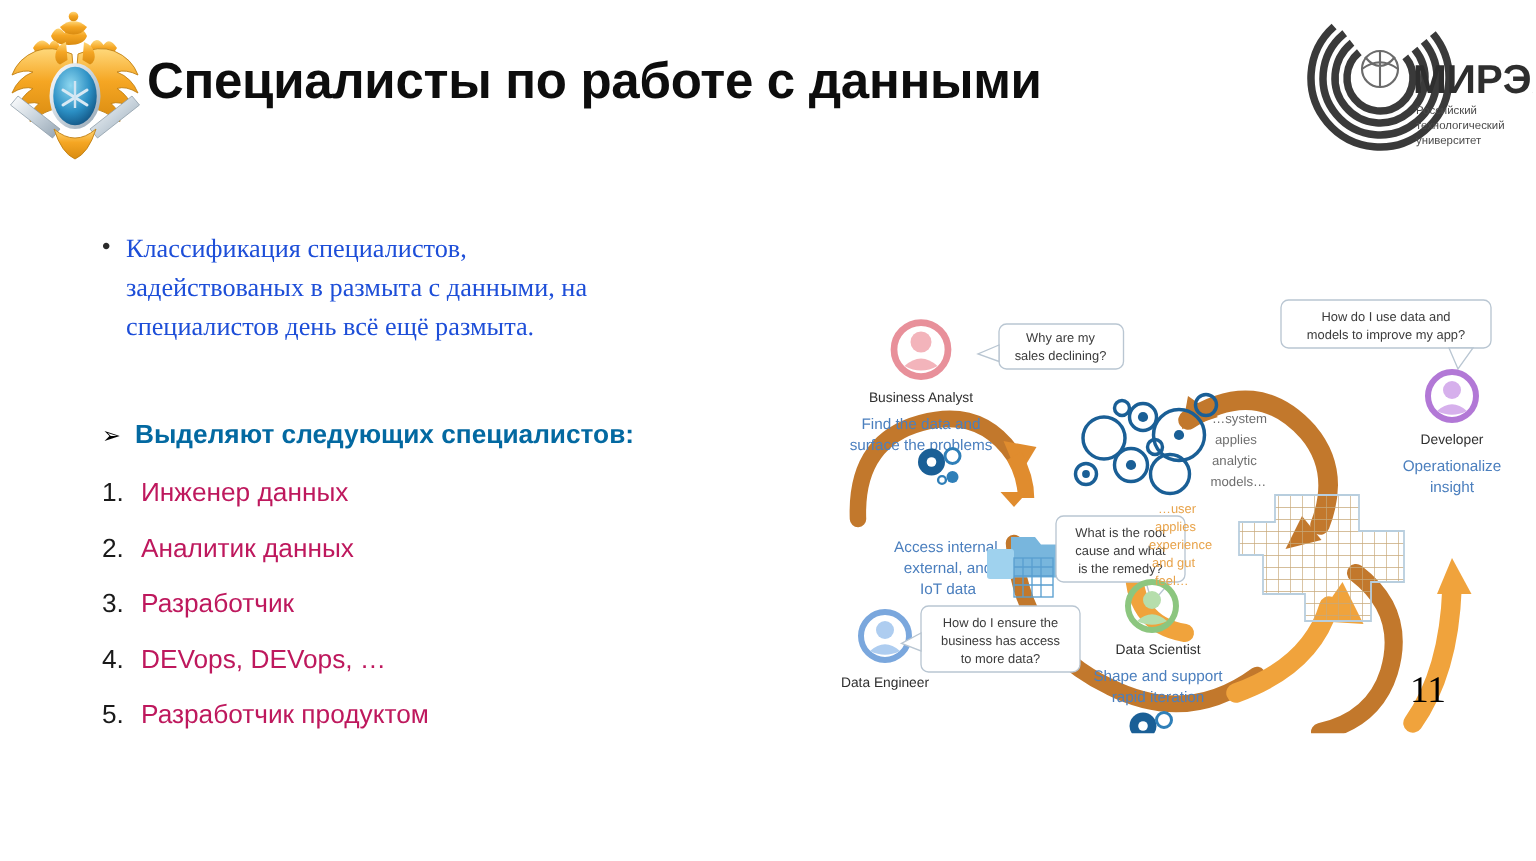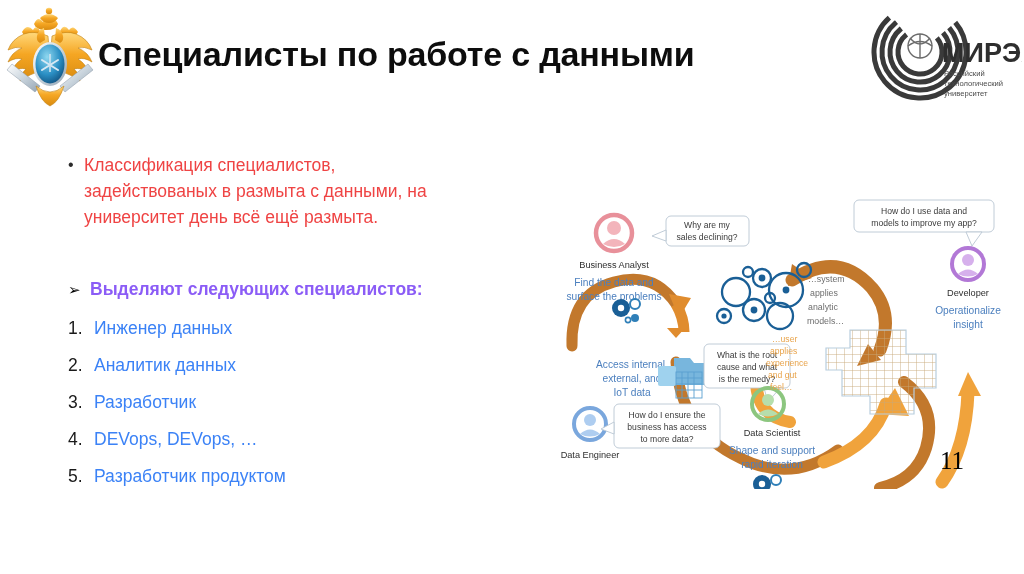--- a/index.html
+++ b/index.html
@@ -60,39 +60,40 @@
   .bullet-dot {
     width: 16px;
     flex: 0 0 16px;
     font-size: 16px;
     line-height: 26px;
     color: #2b2b2b;
   }
   .bullet-text {
     font-size: 17.5px;
     line-height: 26px;
-    color: #ef4444;
+    color: #1d4ed8;
+    font-family: Liberation Serif, serif;
   }
 
   #highlight-row {
     position: absolute;
     left: 68px;
     top: 279px;
     display: flex;
     align-items: baseline;
   }
   #highlight-marker {
     flex: 0 0 22px;
     font-size: 15px;
     color: #000000;
   }
   #highlight-text {
     font-size: 17.5px;
     font-weight: bold;
-    color: #8b5cf6;
+    color: #0369a1;
     white-space: nowrap;
   }
 
   #numbered-list {
     position: absolute;
     left: 68px;
     top: 318px;
     width: 420px;
   }
   .num-item {
@@ -100,21 +101,21 @@
     align-items: baseline;
     height: 37px;
   }
   .num-marker {
     flex: 0 0 26px;
     font-size: 17.5px;
     color: #1a1a1a;
   }
   .num-label {
     font-size: 17.5px;
-    color: #3b82f6;
+    color: #be185d;
     white-space: nowrap;
   }
 
   #page-number {
     position: absolute;
     right: 60px;
     bottom: 14px;
     font-family: "Liberation Serif", serif;
     font-size: 25px;
     color: #000000;
@@ -232,21 +233,21 @@
       <text x="78" y="94" font-family="Liberation Sans, sans-serif" font-size="7.6" fill="#4a4a4a">университет</text>
     </svg>
   </div>
 
   <div id="bullet-block">
     <div class="bullet-row">
       <span class="bullet-dot">•</span>
       <span class="bullet-text">
         <span>Классификация специалистов,</span><br>
         <span>задействованых в размыта с данными, на</span><br>
-        <span>университет день всё ещё размыта.</span>
+        <span>специалистов день всё ещё размыта.</span>
       </span>
     </div>
   </div>
 
   <div id="highlight-row">
     <span id="highlight-marker">➢</span>
     <span id="highlight-text">Выделяют следующих специалистов:</span>
   </div>
 
   <div id="numbered-list">

